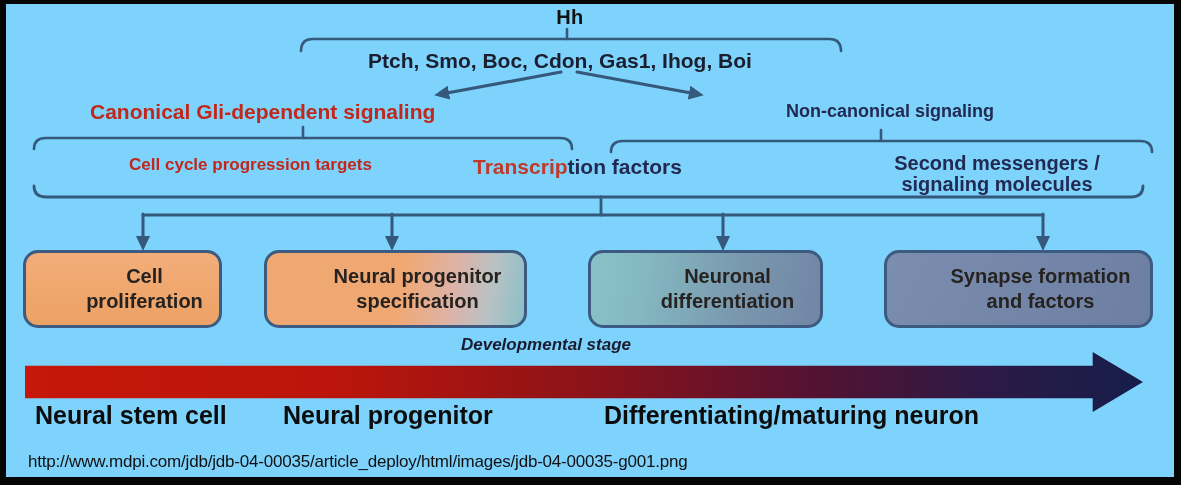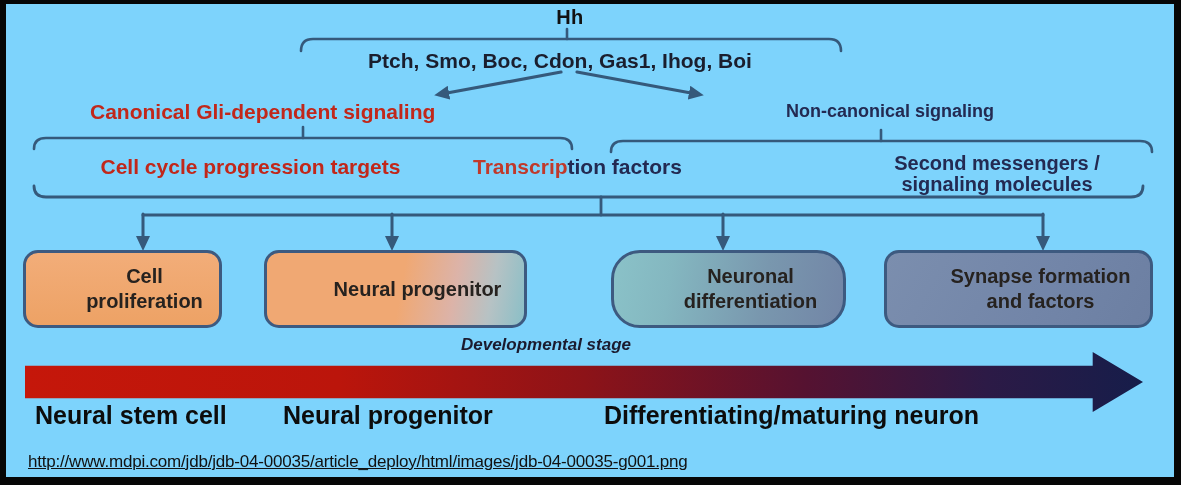--- a/index.html
+++ b/index.html
@@ -29,63 +29,63 @@
   .canonical-lbl{
     left:90px;top:100px;width:345px;text-align:center;
     font-size:21px;font-weight:bold;color:#c1271a;
   }
   .noncanonical-lbl{
     left:730px;top:101px;width:320px;text-align:center;
     font-size:18px;font-weight:bold;color:#232a52;
   }
   .cellcycle-lbl{
     left:38px;top:155px;width:425px;text-align:center;
-    font-size:21px;font-weight:bold;color:#c1271a;
+    font-size:17px;font-weight:bold;color:#c1271a;
   }
   .transcription-lbl{
     left:473px;top:155px;font-size:21px;font-weight:bold;
   }
   .transcription-lbl .t-red{color:#c0392b;}
   .transcription-lbl .t-navy{color:#232a52;}
   .secondmsg-lbl{
     left:843px;top:153px;width:308px;text-align:center;
     font-size:20px;font-weight:bold;color:#232a52;line-height:21px;
   }
   .outcome{
     top:250px;height:78px;
     border:3px solid #3d5a80;border-radius:15px;
     box-sizing:border-box;
     display:flex;flex-direction:column;align-items:center;justify-content:center;
     font-size:20px;font-weight:bold;color:#26221f;line-height:25px;text-align:center;padding-left:44px;
   }
   .box1{left:23px;width:199px;background:linear-gradient(180deg,#f2ad79,#eda265);}
   .box2{left:264px;width:263px;
     background:linear-gradient(100deg,#f0a873 0%,#f0a873 52%,#dcb3a8 72%,#b7c2c4 86%,#8abfc7 100%);}
-  .box3{left:611px;width:235px;
-    background:linear-gradient(100deg,#8ac2c8 0%,#84b7c0 25%,#7997ae 65%,#7285a6 100%);border-radius:29px;}
+  .box3{left:588px;width:235px;
+    background:linear-gradient(100deg,#8ac2c8 0%,#84b7c0 25%,#7997ae 65%,#7285a6 100%);}
   .box4{left:884px;width:269px;
     background:linear-gradient(120deg,#7b8eae 0%,#7285a8 60%,#6c7fa2 100%);}
   .devstage-lbl{
     left:396px;top:335px;width:300px;text-align:center;
     font-size:17px;font-style:italic;font-weight:600;color:#1b1b2f;
   }
   .grad-arrow{
     left:25px;top:352px;width:1118px;height:60px;
     background:linear-gradient(90deg,#c5170a 0%,#bb150b 28%,#8d1318 50%,#551231 70%,#2c1a46 86%,#161d4a 100%);
     -webkit-clip-path:polygon(0% 23%,95.5% 23%,95.5% 0%,100% 50%,95.5% 100%,95.5% 77%,0% 77%);
     clip-path:polygon(0% 23%,95.5% 23%,95.5% 0%,100% 50%,95.5% 100%,95.5% 77%,0% 77%);
   }
   .stage-lbl{
     top:401px;font-size:25px;font-weight:bold;color:#0c0c0c;
   }
   .stage1{left:35px;}
   .stage2{left:283px;}
   .stage3{left:604px;}
   .url-lbl{
-    left:28px;top:452px;font-size:17px;color:#111111;letter-spacing:-0.2px;text-decoration:underline;
+    left:28px;top:452px;font-size:17px;color:#111111;letter-spacing:-0.2px;
   }
   svg.connectors{position:absolute;left:0;top:0;z-index:1;}
   .txt{z-index:2;}
 </style>
 </head>
 <body>
 
 <div id="figure">
 
   <svg class="connectors" width="1181" height="485" viewBox="0 0 1181 485">
@@ -157,20 +157,21 @@
     <div>Second messengers /</div>
     <div>signaling molecules</div>
   </div>
 
   <div class="abs txt outcome box1">
     <div>Cell</div>
     <div>proliferation</div>
   </div>
   <div class="abs txt outcome box2">
     <div>Neural progenitor</div>
+    <div>specification</div>
   </div>
   <div class="abs txt outcome box3">
     <div>Neuronal</div>
     <div>differentiation</div>
   </div>
   <div class="abs txt outcome box4">
     <div>Synapse formation</div>
     <div>and factors</div>
   </div>
 

